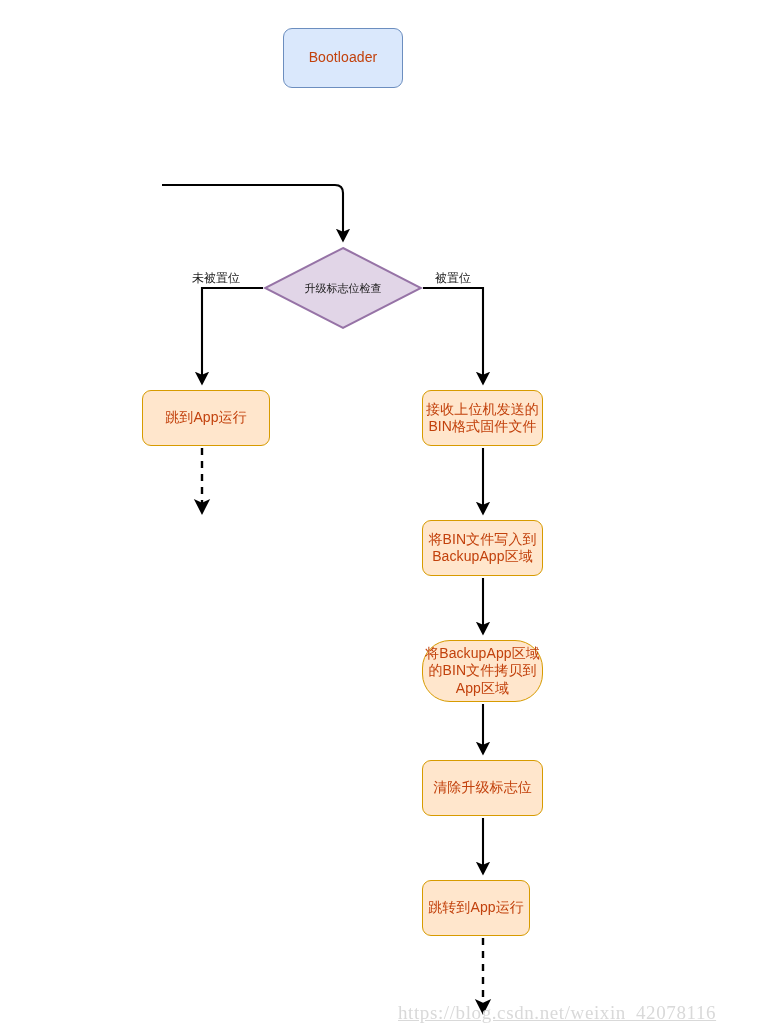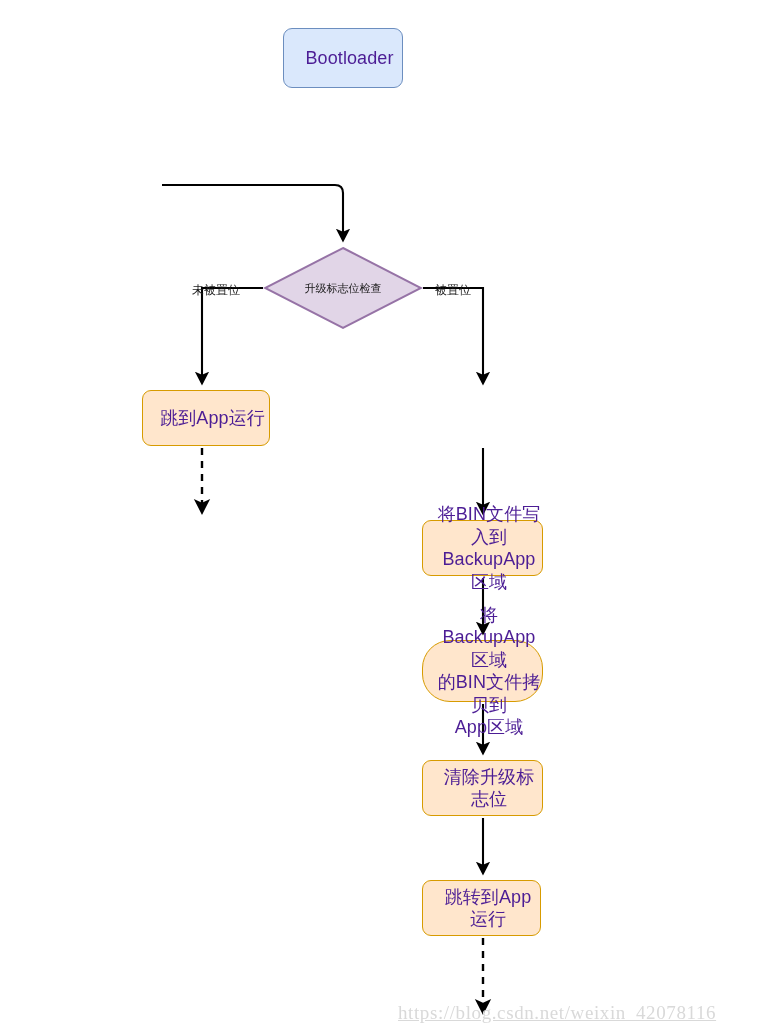--- a/index.html
+++ b/index.html
@@ -18,25 +18,24 @@
     overflow: hidden;
   }
   .node {
     position: absolute;
     box-sizing: border-box;
     display: flex;
     align-items: center;
     justify-content: center;
     text-align: center;
     line-height: 1.25;
-    color: #4c1d95;
-    font-size: 18px;
+    color: #c2410c;
+    font-size: 14px;
     white-space: pre-line;
     letter-spacing: 0.1px;
-    padding-left: 13px;
   }
   .node-start {
     background: #dae8fc;
     border: 1.6px solid #6c8ebf;
     border-radius: 9px;
   }
   .node-process {
     background: #ffe6cc;
     border: 1.8px solid #d79b00;
     border-radius: 9px;
@@ -57,21 +56,20 @@
     align-items: center;
     justify-content: center;
     font-size: 11px;
     color: #1a1a1a;
   }
   .edge-label {
     position: absolute;
     font-size: 12px;
     color: #1a1a1a;
     white-space: nowrap;
-    margin-top: 12px;
   }
   #edges {
     position: absolute;
     left: 0;
     top: 0;
     width: 770px;
     height: 1032px;
     pointer-events: none;
   }
   .watermark {
@@ -127,37 +125,41 @@
   </div>
 
   <div class="edge-label" style="left:435px; top:270px;">
     <span>被置位</span>
   </div>
 
   <div class="node node-process" style="left:142px; top:390px; width:128px; height:56px;">
     <span>跳到App运行</span>
   </div>
 
+  <div class="node node-process" style="left:422px; top:390px; width:121px; height:56px;">
+    <span>接收上位机发送的
+BIN格式固件文件</span>
+  </div>
 
   <div class="node node-process" style="left:422px; top:520px; width:121px; height:56px;border-radius:9px;">
     <span>将BIN文件写入到
 BackupApp区域</span>
   </div>
 
   <div class="node node-process" style="left:422px; top:640px; width:121px; height:62px;border-radius:28px;">
     <span>将BackupApp区域
 的BIN文件拷贝到
 App区域</span>
   </div>
 
   <div class="node node-process" style="left:422px; top:760px; width:121px; height:56px;">
     <span>清除升级标志位</span>
   </div>
 
-  <div class="node node-process" style="left:422px; top:880px; width:119px; height:56px;">
+  <div class="node node-process" style="left:422px; top:880px; width:108px; height:56px;">
     <span>跳转到App运行</span>
   </div>
 
   <div class="watermark" style="left:398px; top:1002px;text-decoration:underline;">
     <span>https://blog.csdn.net/weixin_42078116</span>
   </div>
 
 </div>
 
 </body></html>

